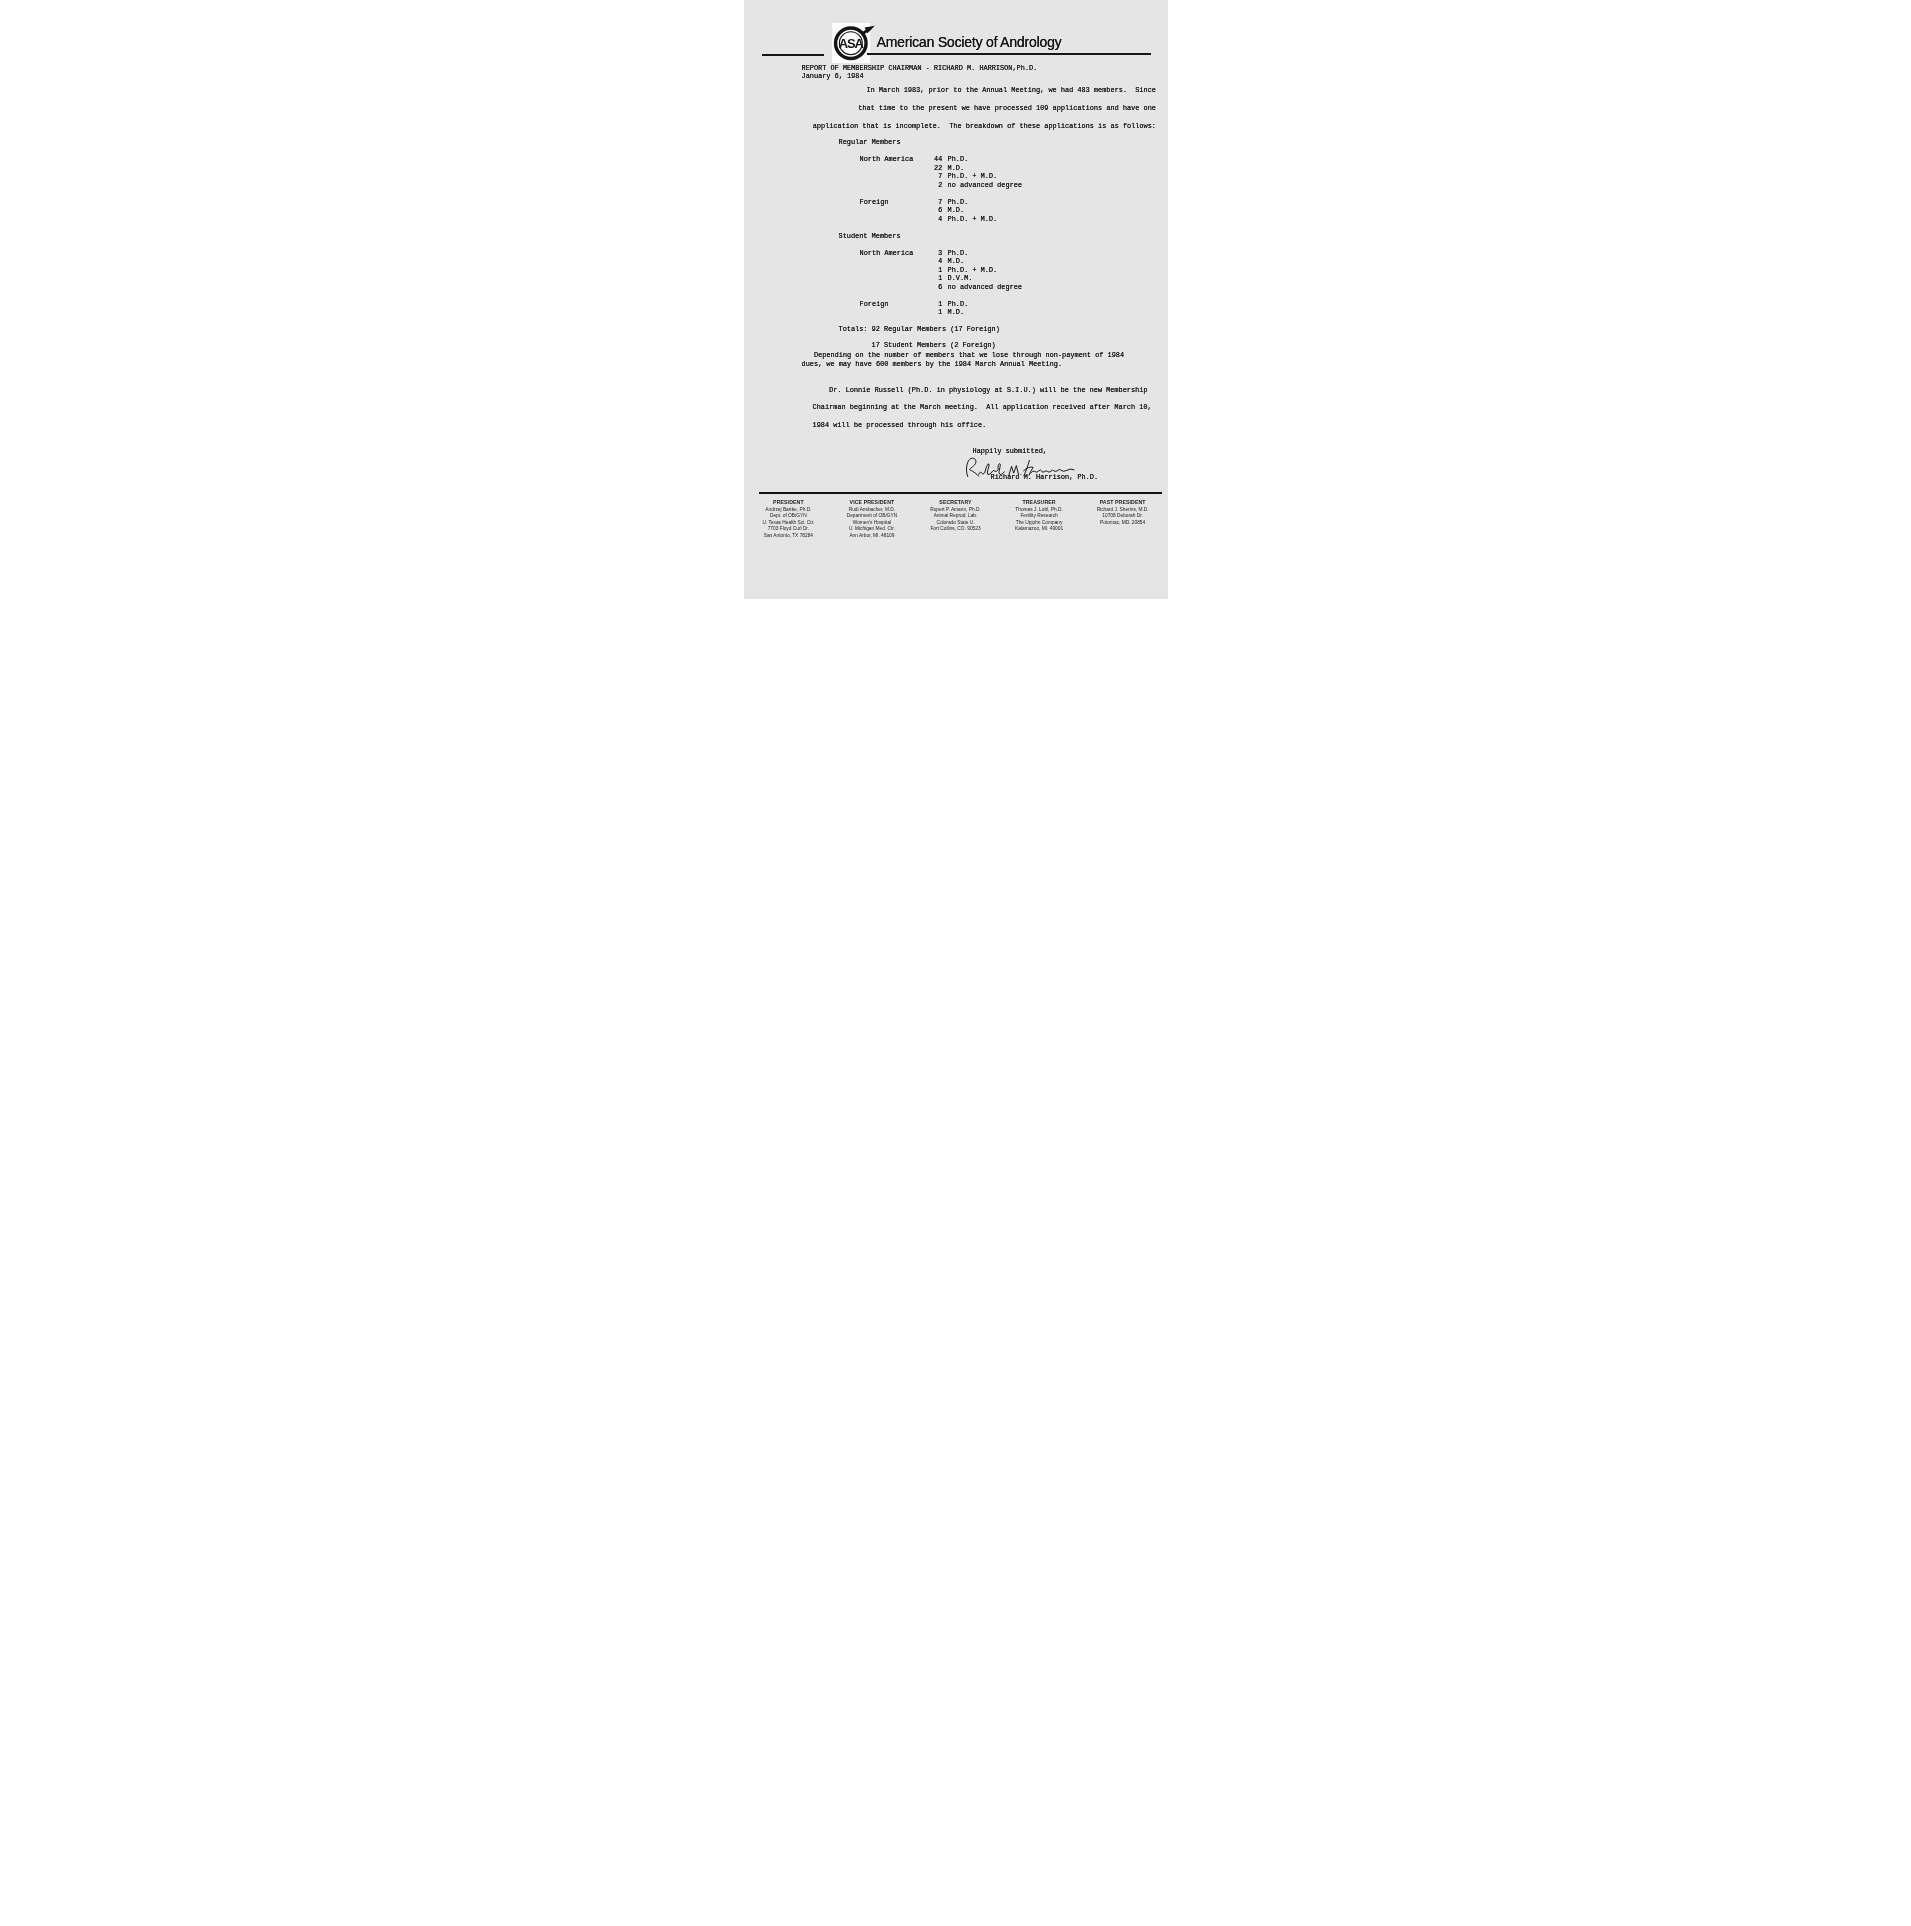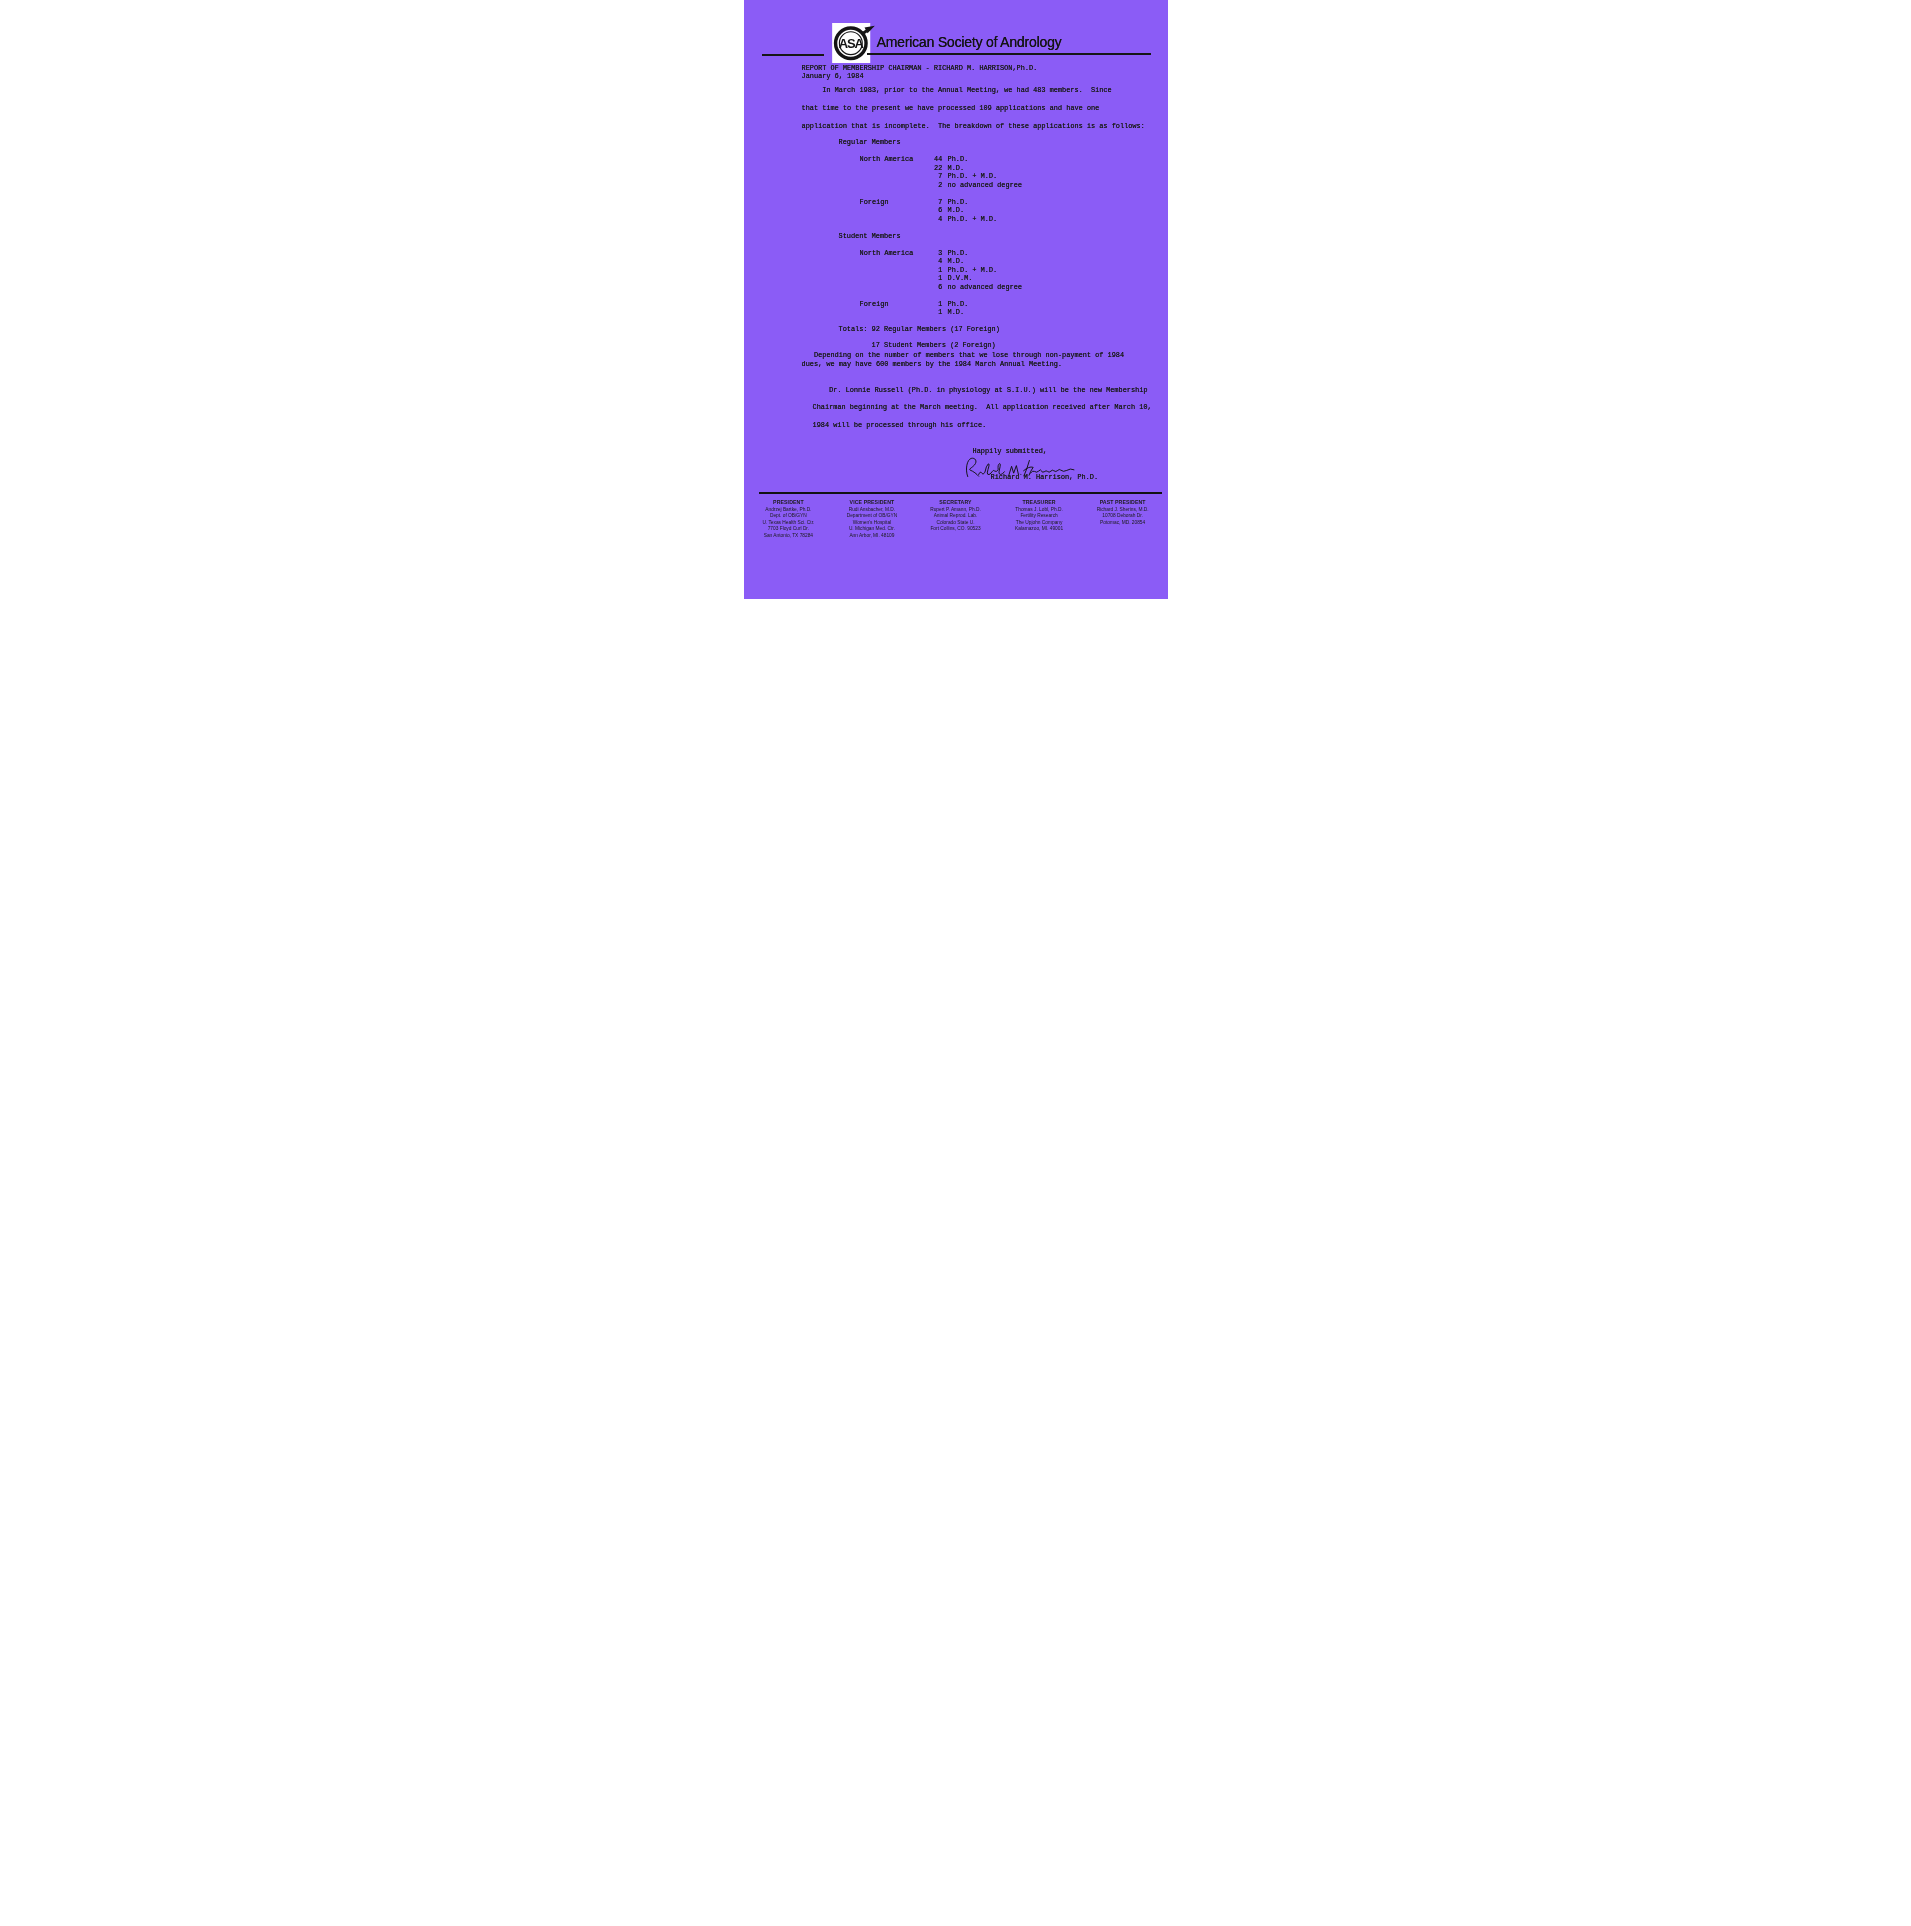--- a/index.html
+++ b/index.html
@@ -1,39 +1,39 @@
 <!DOCTYPE html>
 <html style="font-size:6.2px"><head>
 <meta charset="utf-8">
 <style>
   html,body { margin:0; padding:0; background:#ffffff; }
   .page {
     position:relative; width:424px; height:599px; margin:0 auto;
-    background:#8b5cf6; color:#1b1b1b; overflow:hidden;
+    background:#e5e5e5; color:#1b1b1b; overflow:hidden;
     font-family:"Liberation Mono","DejaVu Sans Mono",monospace;
   }
   .tw { font-size:6.9px; white-space:pre; text-shadow:0.1px 0 0 currentColor; }
 
   
   .logo { position:absolute; left:88px; top:23px; width:46px; height:40px; }
   .org-name {
     position:absolute; left:133px; top:34px;
     font-family:"Liberation Sans","DejaVu Sans",sans-serif;
     font-size:14px; letter-spacing:-0.2px; color:#141414;
     text-shadow:0.2px 0 0 currentColor; white-space:nowrap;
   }
   .rule-left  { position:absolute; left:18.5px;  top:54px; width:62px; height:1.5px; background:#161616; }
   .rule-right { position:absolute; left:123px; top:53px; width:284px; height:1.9px; background:#161616; }
 
   
   .title-row { position:absolute; top:64px; left:58px; right:34px; display:flex; justify-content:space-between;flex-direction:column; }
 
   
   .para { position:absolute; left:58px; right:11.6px; }
-  #para-intro   { top:81px; } #para-intro   .tw { line-height:18px; }
+  #para-intro   { top:81px;text-align:right; } #para-intro   .tw { line-height:18px; }
   #para-dues    { top:351px; } #para-dues    .tw { line-height:8.7px; }
   #para-russell { top:382px;margin-left:11px; } #para-russell .tw { line-height:17.3px; }
 
   
   .breakdown { position:absolute; top:138px; left:58px; right:7.7px; }
   .bd-line { position:relative; height:8.5px; }
   .bd-line .tw { line-height:8.5px; position:absolute; top:0; }
   .bd-gap { height:8.5px; }
   .bd-sec .tw { left:37px; }
   .bd-cat { left:58px; }

